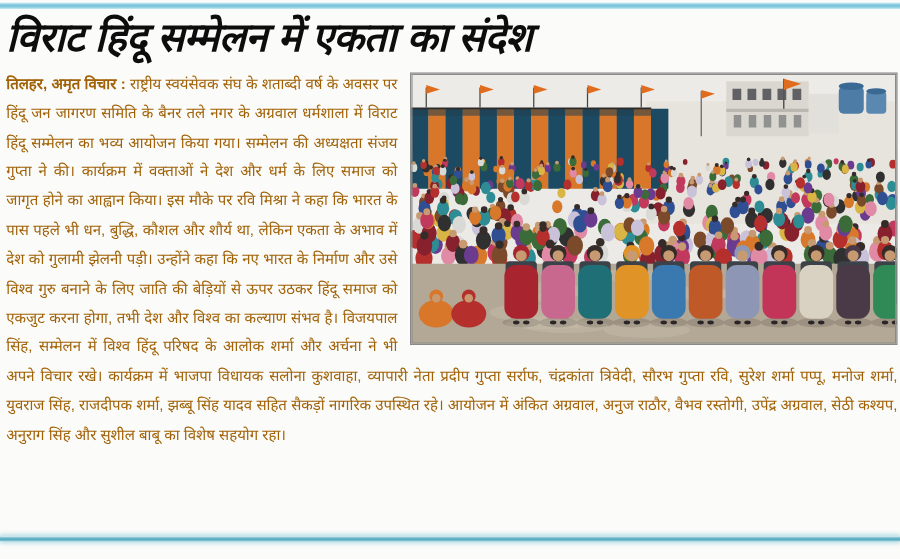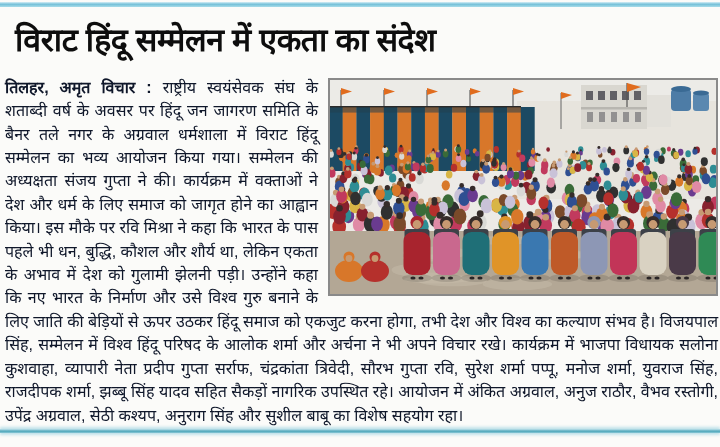--- a/index.html
+++ b/index.html
@@ -11,27 +11,28 @@
   .top-rule{
     position:absolute;left:0;top:2px;width:720px;height:5px;
     background:linear-gradient(#d6eef6,#74c0d8 45%,#a8dcea);
   }
   .bottom-rule{
     position:absolute;left:0;top:429px;width:720px;height:4px;
     background:linear-gradient(#c3e4ed,#4fa7ba 55%,#8ac8d6);
     box-shadow:0 -2px 3px rgba(120,195,215,.45), 0 2px 3px rgba(120,195,215,.45);
   }
   .headline{
-    margin:10px;padding:13px 6px 7px 5px;
+    margin:0;padding:13px 6px 7px 5px;
     font-size:32px;line-height:1.12;font-weight:bold;color:#0d0d0d;
     letter-spacing:-0.4px;
+    font-style:italic;
   }
   .article-body{
     padding:0 2px 0 5px;
-    font-size:16px;line-height:23.4px;color:#0f172a;
+    font-size:12px;line-height:23.4px;color:#a16207;
     text-align:justify;
   }
   .photo{
     float:right;width:388px;height:216px;margin:2px 0 10px 10px;
     border:1px solid #8a8a8a;background:#eceae6;box-sizing:content-box;
   }
   .photo svg{display:block;width:100%;height:100%;}
   .dateline{font-weight:bold;}
 </style>
 </head>

